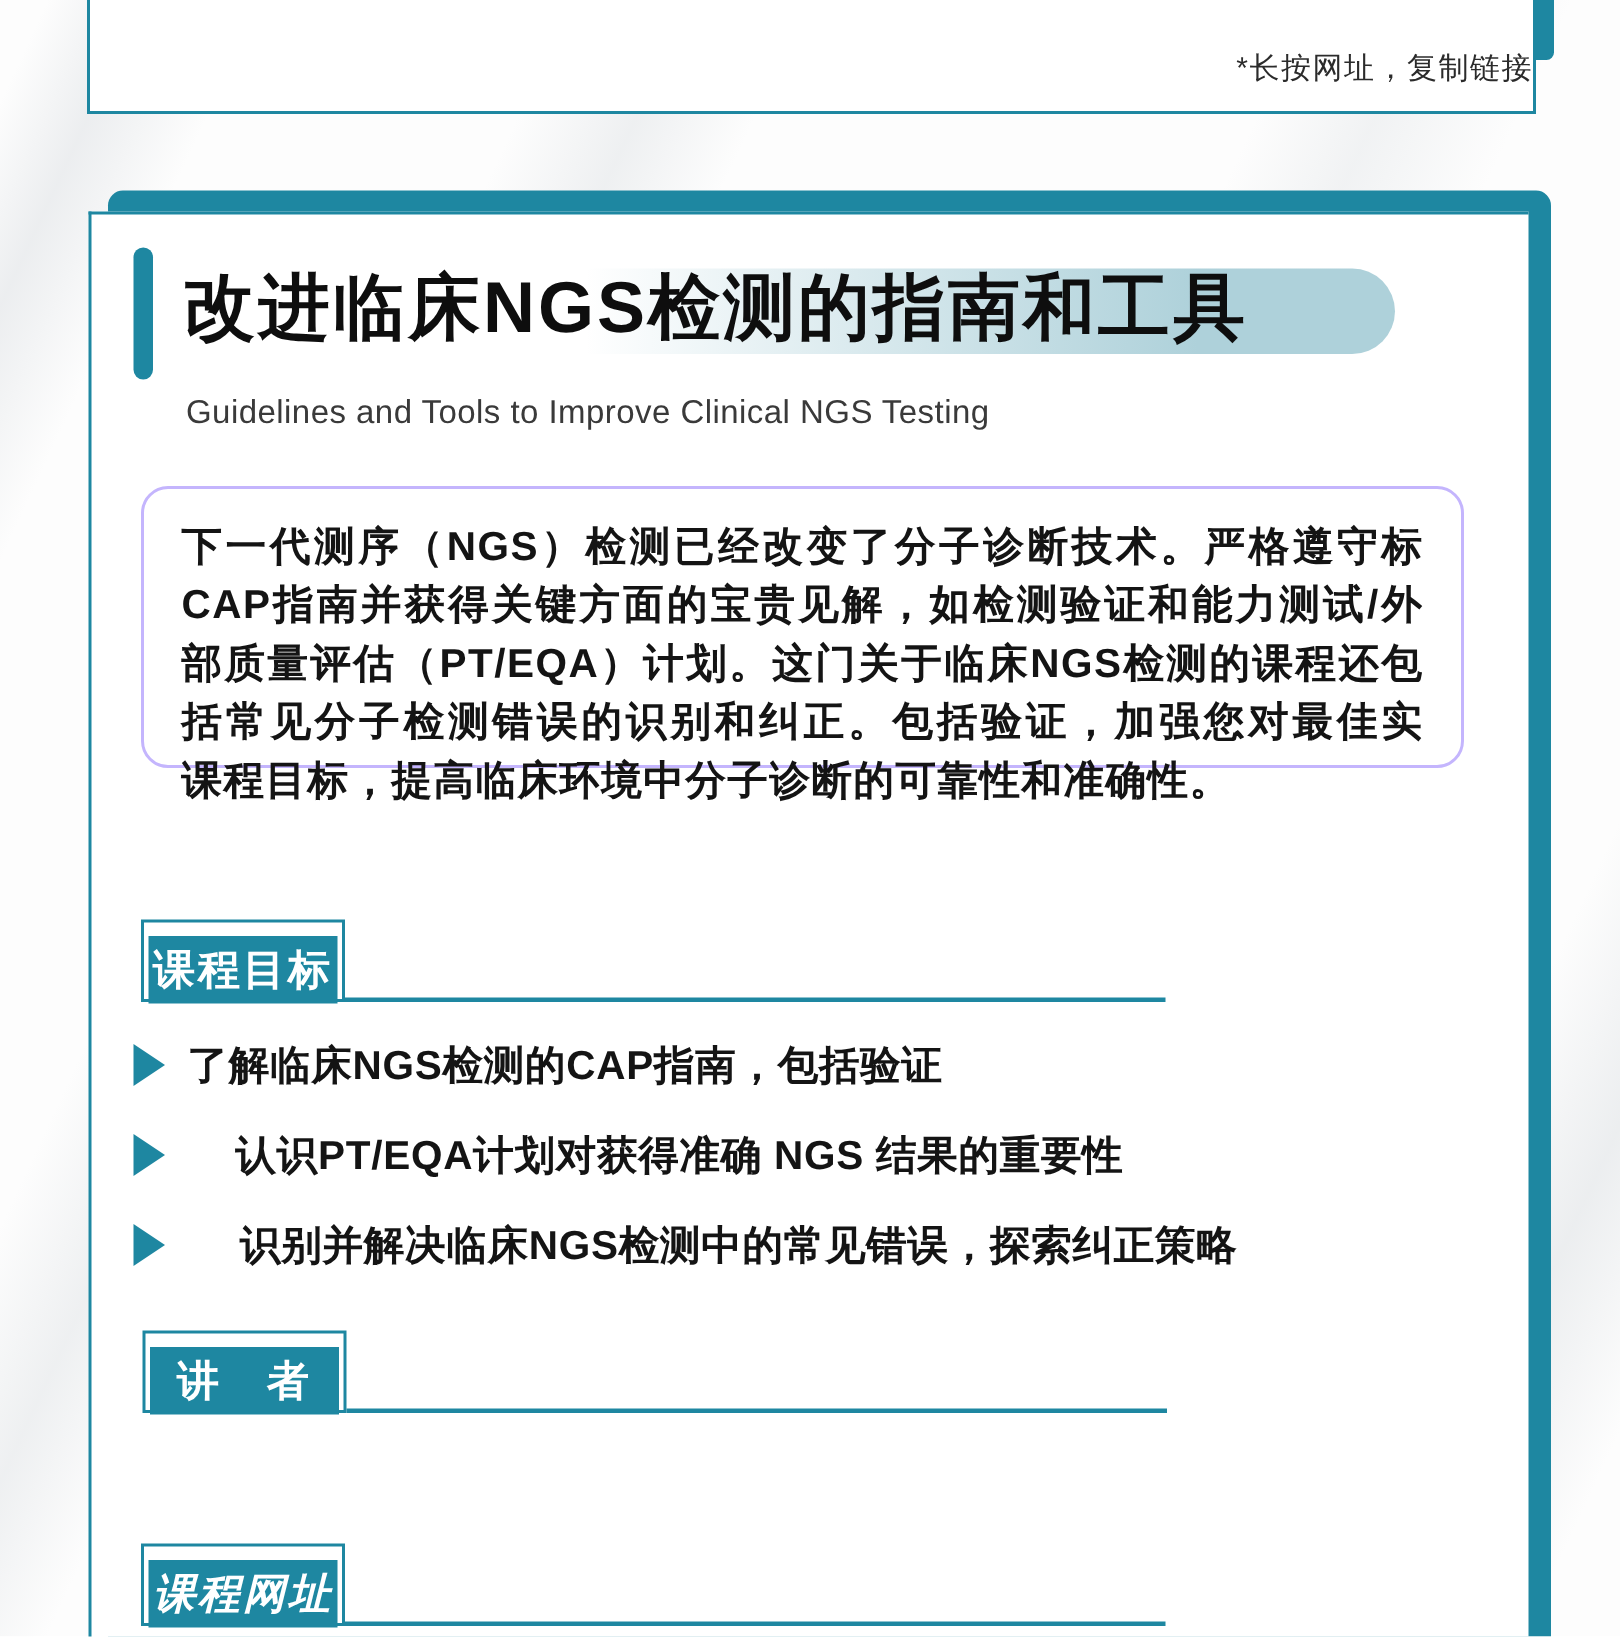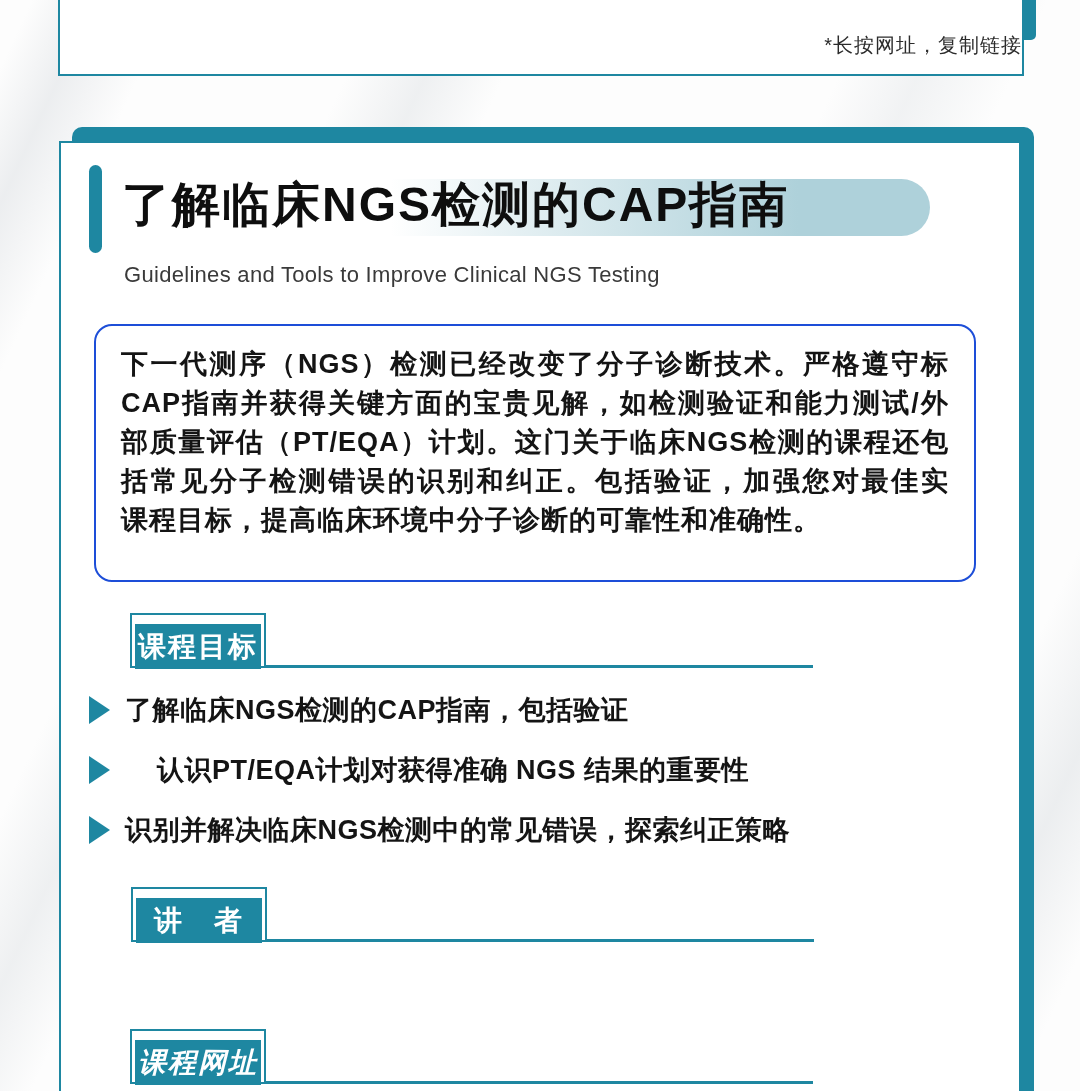--- a/index.html
+++ b/index.html
@@ -62,32 +62,32 @@
     position:absolute;left:61px;top:30px;margin:0;
     font-size:48px;font-weight:bold;letter-spacing:2px;color:#0e0e0e;white-space:nowrap;
   }
   #hero-subtitle{
     position:absolute;left:63px;top:119px;
     font-size:22px;letter-spacing:.3px;color:#3a3a3a;white-space:nowrap;
   }
 
   
   #intro-box{
-    position:absolute;left:33px;top:181px;width:882px;height:258px;
-    border:2px solid #1d4ed8;border-radius:18px;box-sizing:border-box;
+    position:absolute;left:33px;top:181px;width:882px;height:188px;
+    border:2px solid #c4b5fd;border-radius:18px;box-sizing:border-box;
     padding:19px 25px;
   }
   .intro-line{
     font-size:27px;line-height:39px;font-weight:600;color:#141414;
     letter-spacing:1px;text-align:justify;text-align-last:justify;
   }
   .intro-line:last-child{text-align-last:left;}
 
   
-  .sec-header{position:absolute;width:700px;height:56px;margin-left:36px;}
+  .sec-header{position:absolute;width:700px;height:56px;}
   .sec-outline{
     position:absolute;left:0;top:0;width:136px;height:55px;
     border:2px solid #1e87a1;box-sizing:border-box;
   }
   .sec-fill{
     position:absolute;left:5px;top:11px;width:126px;height:45px;
     background:#1e87a1;color:#ffffff;
     display:flex;align-items:center;justify-content:center;
     font-size:28px;font-weight:bold;letter-spacing:2px;white-space:nowrap;
   }
@@ -95,21 +95,21 @@
     position:absolute;left:136px;top:52px;width:547px;height:3px;background:#1e87a1;
   }
   #sec-objectives{left:33px;top:470px;}
   #sec-speaker{left:34px;top:744px;}
   #sec-url{left:33px;top:886px;font-style:italic;}
 
   
   .bullet-row{position:absolute;left:28px;display:flex;align-items:center;}
   #bullet-0{top:549px;}
   #bullet-1{top:609px;gap:32px;}
-  #bullet-2{top:669px;}
+  #bullet-2{top:669px;gap:35px;}
   .tri-icon{
     width:0;height:0;margin-right:15px;
     border-left:21px solid #1e87a1;
     border-top:14px solid transparent;
     border-bottom:14px solid transparent;
   }
   .bullet-text{font-size:27px;font-weight:600;color:#141414;letter-spacing:.5px;white-space:nowrap;}
 
   
   #speaker-name{
@@ -124,21 +124,21 @@
 
 <div id="top-box"></div>
 <div id="top-strip"></div>
 <div id="top-note">*长按网址，复制链接</div>
 
 <div id="teal-back"></div>
 <div id="card">
 
   <div id="accent-bar"></div>
   <div id="title-highlight"></div>
-  <h1 id="hero-title">了解临床NGS检测的CAP指南</h1>
+  <h1 id="hero-title">改进临床NGS检测的指南和工具</h1>
   <div id="hero-subtitle">Guidelines and Tools to Improve Clinical NGS Testing</div>
 
   <div id="intro-box">
     <div class="intro-line">下一代测序（NGS）检测已经改变了分子诊断技术。严格遵守标</div>
     <div class="intro-line">CAP指南并获得关键方面的宝贵见解，如检测验证和能力测试/外</div>
     <div class="intro-line">部质量评估（PT/EQA）计划。这门关于临床NGS检测的课程还包</div>
     <div class="intro-line">括常见分子检测错误的识别和纠正。包括验证，加强您对最佳实</div>
     <div class="intro-line">课程目标，提高临床环境中分子诊断的可靠性和准确性。</div>
   </div>
 

